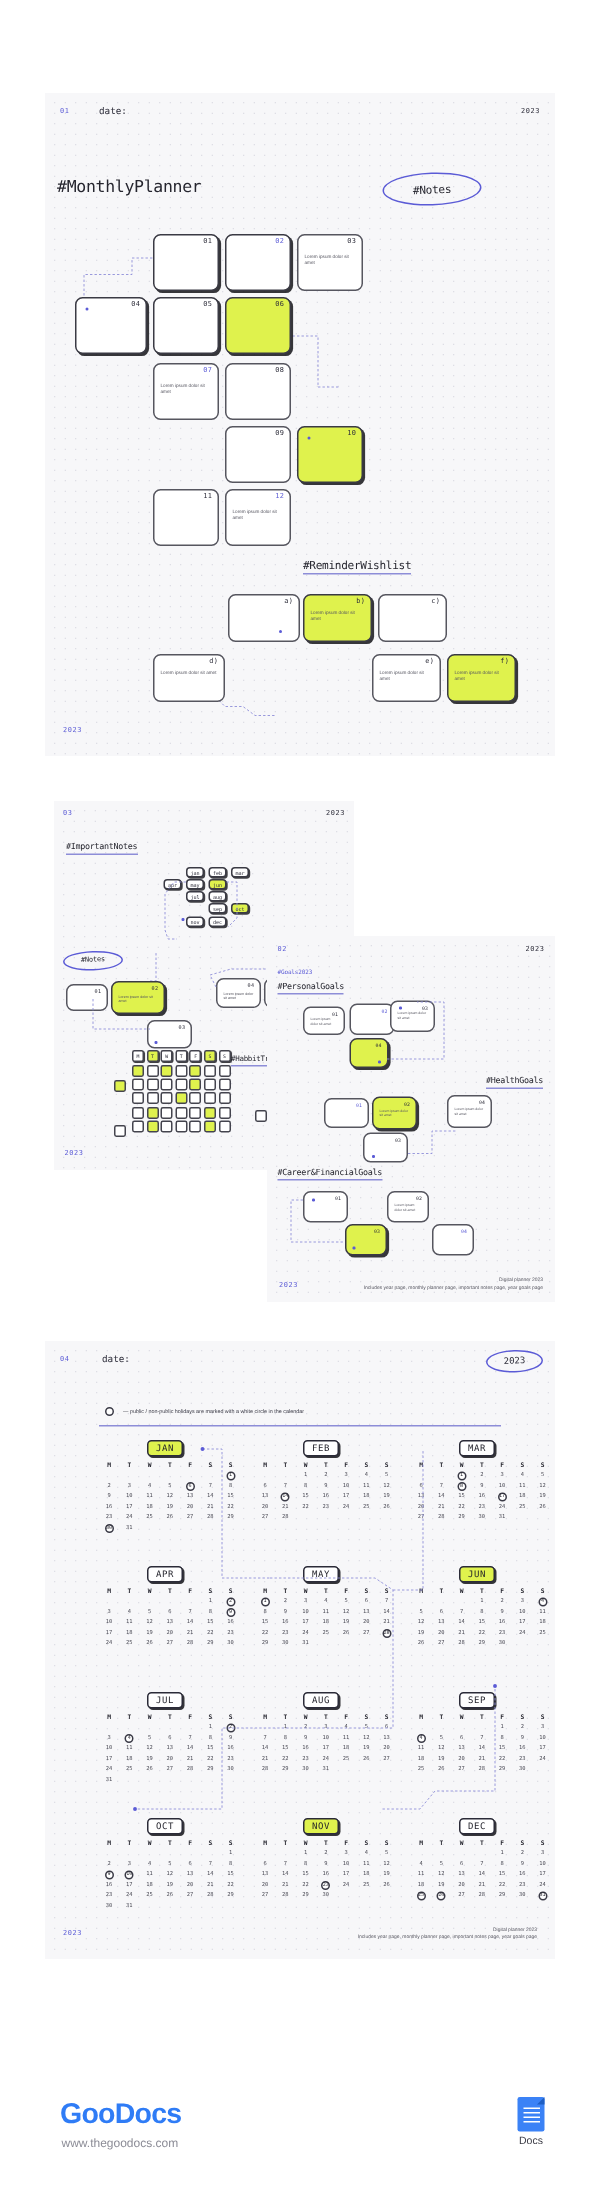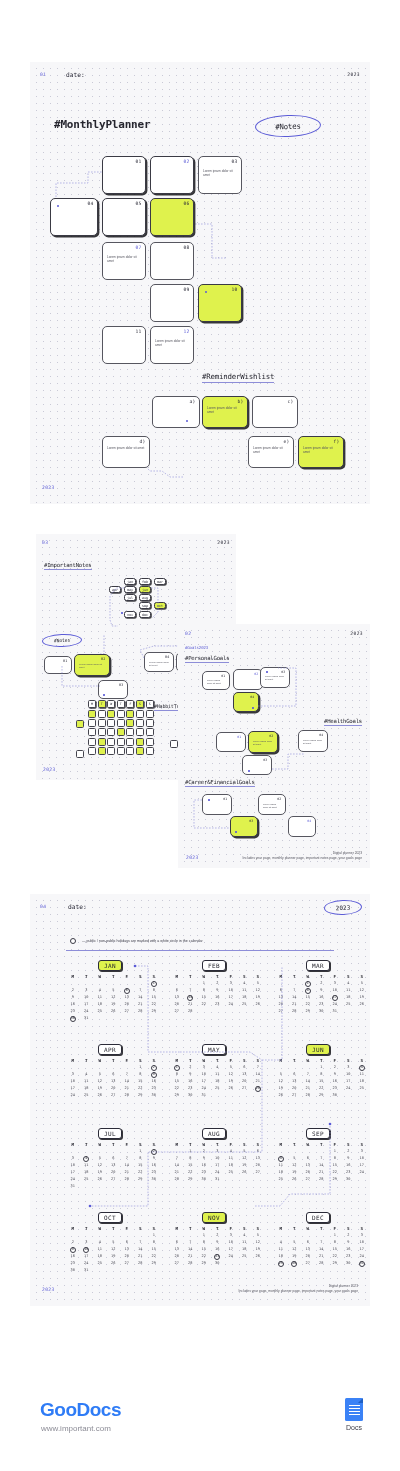--- a/index.html
+++ b/index.html
@@ -127,21 +127,21 @@
              font-family:"Liberation Sans", sans-serif; font-size:7px; color:#3c3c46; }
 </style>
 </head>
 <body>
 
 <div class="page p1">
   <div class="corner-num" style="left:10px;  top:10px;">01</div>
   <div class="date-lbl" style="left:36px;  top:9px;">date:</div>
   <div class="corner-year" style="right:10px; top:10px;">2023</div>
 
-  <div class="h-title" style="left:24px; top:56px;font-weight:bold;">#MonthlyPlanner</div>
+  <div class="h-title" style="left:8px; top:56px;">#MonthlyPlanner</div>
 
   <div class="ellipse" style="left:225px; top:53px; width:66px; height:22px;">
     <span class="h-small" style="position:static;">#Notes</span>
   </div>
 
   <svg class="conn" style="left:0; top:0; width:340px; height:442px;">
     <polyline points="26,150 26,121 58,121 58,110 76,110"></polyline>
     <polyline points="76,110 72,107 76,110 72,113"></polyline>
     <polyline points="156,162 182,162 182,196 196,196"></polyline>
     <polyline points="156,162 160,159 156,162 160,165"></polyline>
@@ -986,17 +986,17 @@
   </svg>
 
   <div class="corner-num" style="left:12px; bottom:14px;">2023</div>
   <div class="foot-note" style="right:12px; bottom:12px; width:230px;">
     <div>Digital planner 2023</div>
     <div>Includes year page, monthly planner page, important notes page, year goals page</div>
   </div>
 </div>
 
 <div class="gd-logo"><span>Goo</span><span>Docs</span></div>
-<div class="gd-url">www.important.com</div>
+<div class="gd-url">www.thegoodocs.com</div>
 <div class="gd-ico">
     <i></i>
   </div>
 <div class="gd-cap">Docs</div>
 
 </body></html>

